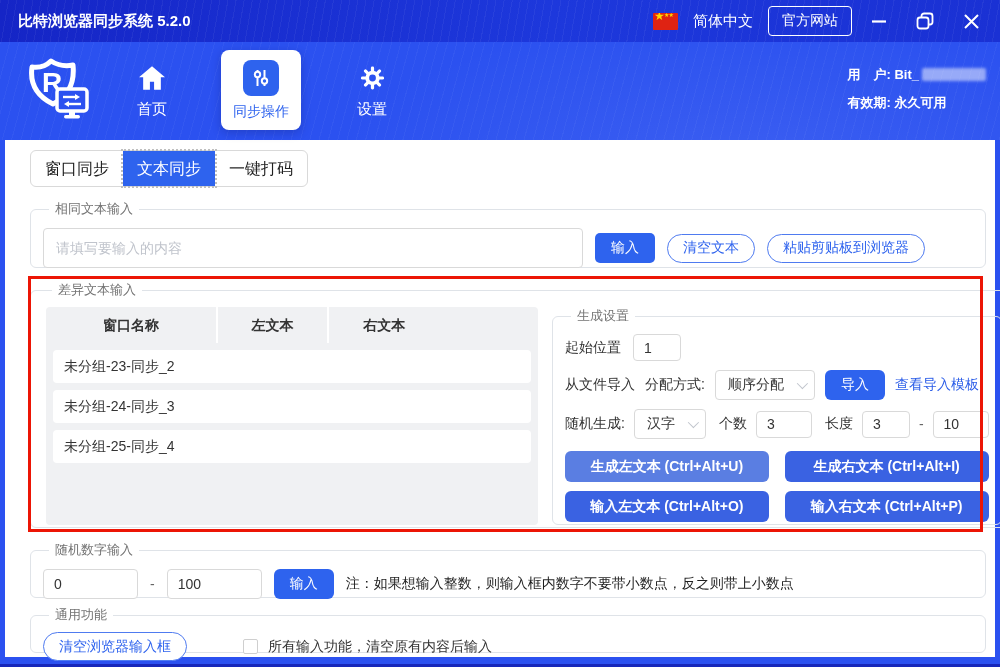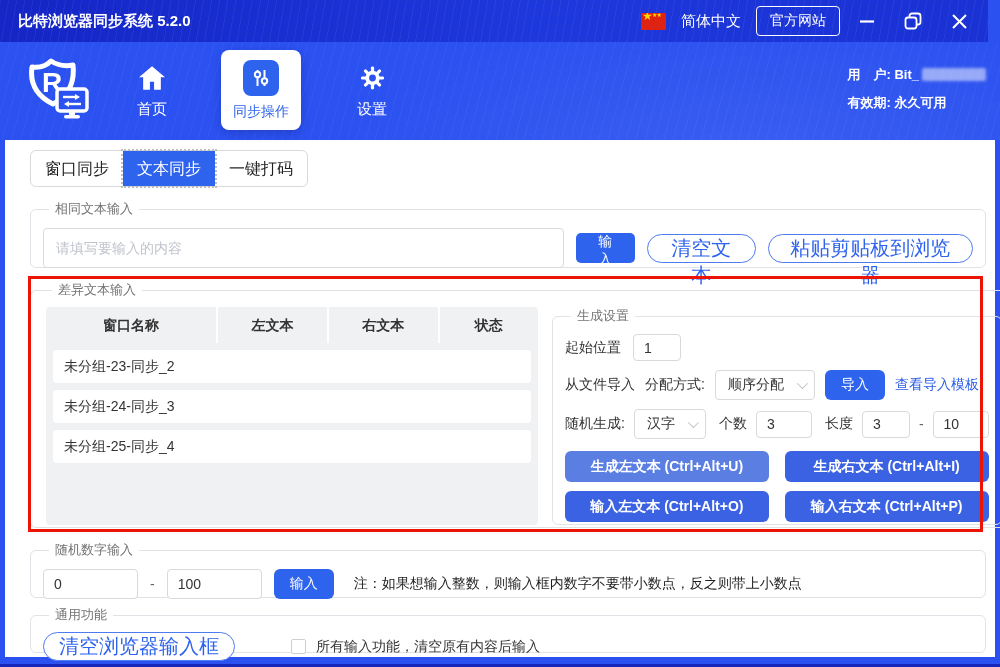--- a/index.html
+++ b/index.html
@@ -3,21 +3,21 @@
 <meta charset="utf-8">
 <style>
   * { box-sizing: border-box; margin: 0; padding: 0; }
   html,body { width:1000px; height:667px; }
   body { font-family: "Liberation Sans","DejaVu Sans",sans-serif; background:#fff; }
 
   .window { position:relative; width:1000px; height:667px; background:#2b51f0; overflow:hidden; }
   .window::after { content:""; position:absolute; left:0; right:0; bottom:0; height:3px; background:#1727ba; }
 
   
-  .titlebar { position:absolute; top:0; left:0; right:12px; height:42px;
+  .titlebar { position:absolute; top:0; left:0; right:0; height:42px;
     background:linear-gradient(90deg,#1525c6 0%,#1d38dc 55%,#1a31d4 100%);
     display:flex; align-items:center; padding:0 16px 0 18px; z-index:3; }
   .titlebar::before { content:""; position:absolute; inset:0;
     background:repeating-linear-gradient(100deg, rgba(255,255,255,.05) 0 1px, transparent 1px 8px); pointer-events:none; }
   .app-title { color:#fff; font-size:15px; font-weight:bold; position:relative; }
   .titlebar-right { margin-left:auto; display:flex; align-items:center; gap:15px; position:relative; }
   .flag { width:25px; height:17px; background:#df2313; border-radius:1px; position:relative; overflow:hidden; flex:0 0 auto; }
   .flag .star-big { position:absolute; left:1px; top:-4px; color:#ffd800; font-size:12px; line-height:1.2; }
   .flag .star-small { position:absolute; left:11px; top:-2px; color:#ffd800; font-size:6px; letter-spacing:-1px; }
   .language { color:#fff; font-size:15px; cursor:pointer; }
@@ -71,21 +71,21 @@
 
   .row-flex { display:flex; align-items:center; }
   .fs-same .row-flex { gap:12px; margin-top:2px; }
 
   .text-input { width:540px; height:40px; border:1px solid #d9d9d9; border-radius:4px; padding:0 12px;
     font-size:14px; color:#333; font-family:inherit; }
   .text-input::placeholder { color:#c0c4cc; }
   .btn-primary { background:#2e63ee; color:#fff; border:none; border-radius:5px; height:30px;
     padding:0 16px; font-size:14px; cursor:pointer; font-family:inherit; }
   .btn-outline { background:#fff; color:#2e63ee; border:1px solid #4f7bf0; border-radius:15px;
-    height:29px; padding:0 15px; font-size:20px; cursor:pointer; font-family:Liberation Sans, sans-serif; }
+    height:29px; padding:0 15px; font-size:14px; cursor:pointer; font-family:Liberation Sans, sans-serif; }
 
   
   .diff-body { display:flex; gap:14px; margin-top:2px; }
   .table { width:492px; height:218px; background:#f0f1f3; border-radius:4px; overflow:hidden; }
   .thead { display:flex; height:36px; line-height:36px; font-size:14px; color:#333; }
   .th { text-align:center;font-weight:bold; }
   .th:nth-child(1){ flex:0 0 35%; } .th:nth-child(2){ flex:0 0 22.5%; }
   .th:nth-child(3){ flex:0 0 22.5%; } .th:nth-child(4){ flex:1; }
   .th:not(:last-child){ border-right:2px solid #fff; }
   .trow { margin:7px 7px 0; height:33px; background:#fff; border-radius:4px; line-height:33px;
@@ -107,21 +107,21 @@
   .gen-btn-row { display:flex; gap:16px; margin-top:9px; }
   .big-btn { flex:1; height:31px; border:none; border-radius:6px; background:#3a62e2; color:#fff;
     font-size:14px; font-weight:bold; cursor:pointer; font-family:inherit; }
   .big-btn.light { background:#5a7ee2; }
 
   .red-box { position:absolute; left:28px; top:276px; width:955px; height:256px;
     border:3px solid #ec1505; z-index:10; pointer-events:none; }
 
   .fs-random .row-flex { gap:12px; margin-top:2px; }
   .sep { color:#666; font-size:14px; }
-  .note { font-size:14px; color:#1f1f1f; margin-left:8px; white-space:nowrap; }
+  .note { font-size:14px; color:#1f1f1f; margin-left:0; white-space:nowrap; }
 
   .fs-general .row-flex { gap:10px; margin-top:0; }
   .checkbox { width:15px; height:15px; border:1px solid #cfcfcf; border-radius:2px; background:#fff;
     display:inline-block; margin-left:46px; cursor:pointer; }
   .cb-label { font-size:14px; color:#333; }
 </style>
 </head>
 <body>
 
 <div class="window">
@@ -233,21 +233,20 @@
 
     <fieldset class="fs-diff">
       <legend>差异文本输入</legend>
       <div class="diff-body">
 
         <div class="table">
           <div class="thead">
             <div class="th">窗口名称</div>
             <div class="th">左文本</div>
             <div class="th">右文本</div>
-            <div class="th">状态</div>
           </div>
           <div class="trow">未分组-23-同步_2</div>
           <div class="trow">未分组-24-同步_3</div>
           <div class="trow">未分组-25-同步_4</div>
         </div>
 
         <fieldset class="gen-fs">
           <legend>生成设置</legend>
 
           <div class="gen-row" style="margin-top:7px; gap:12px;">

